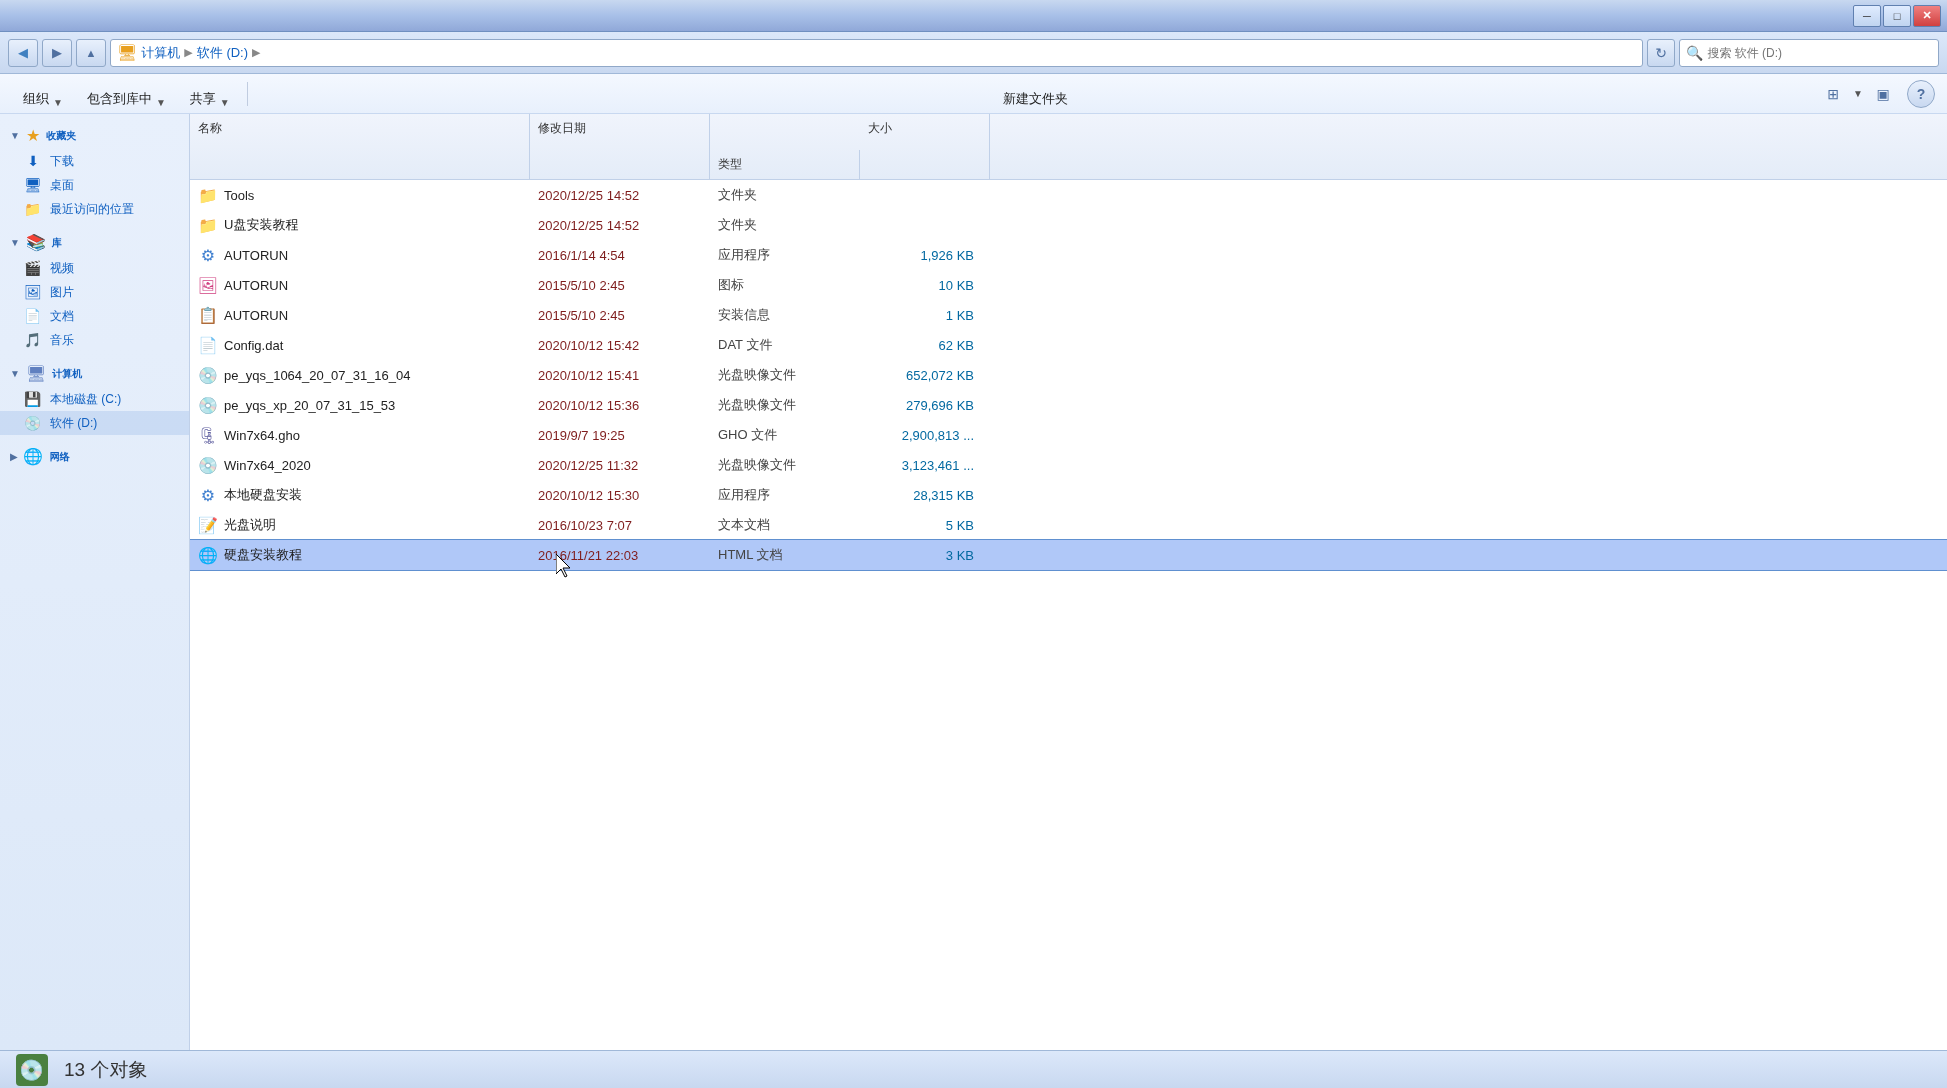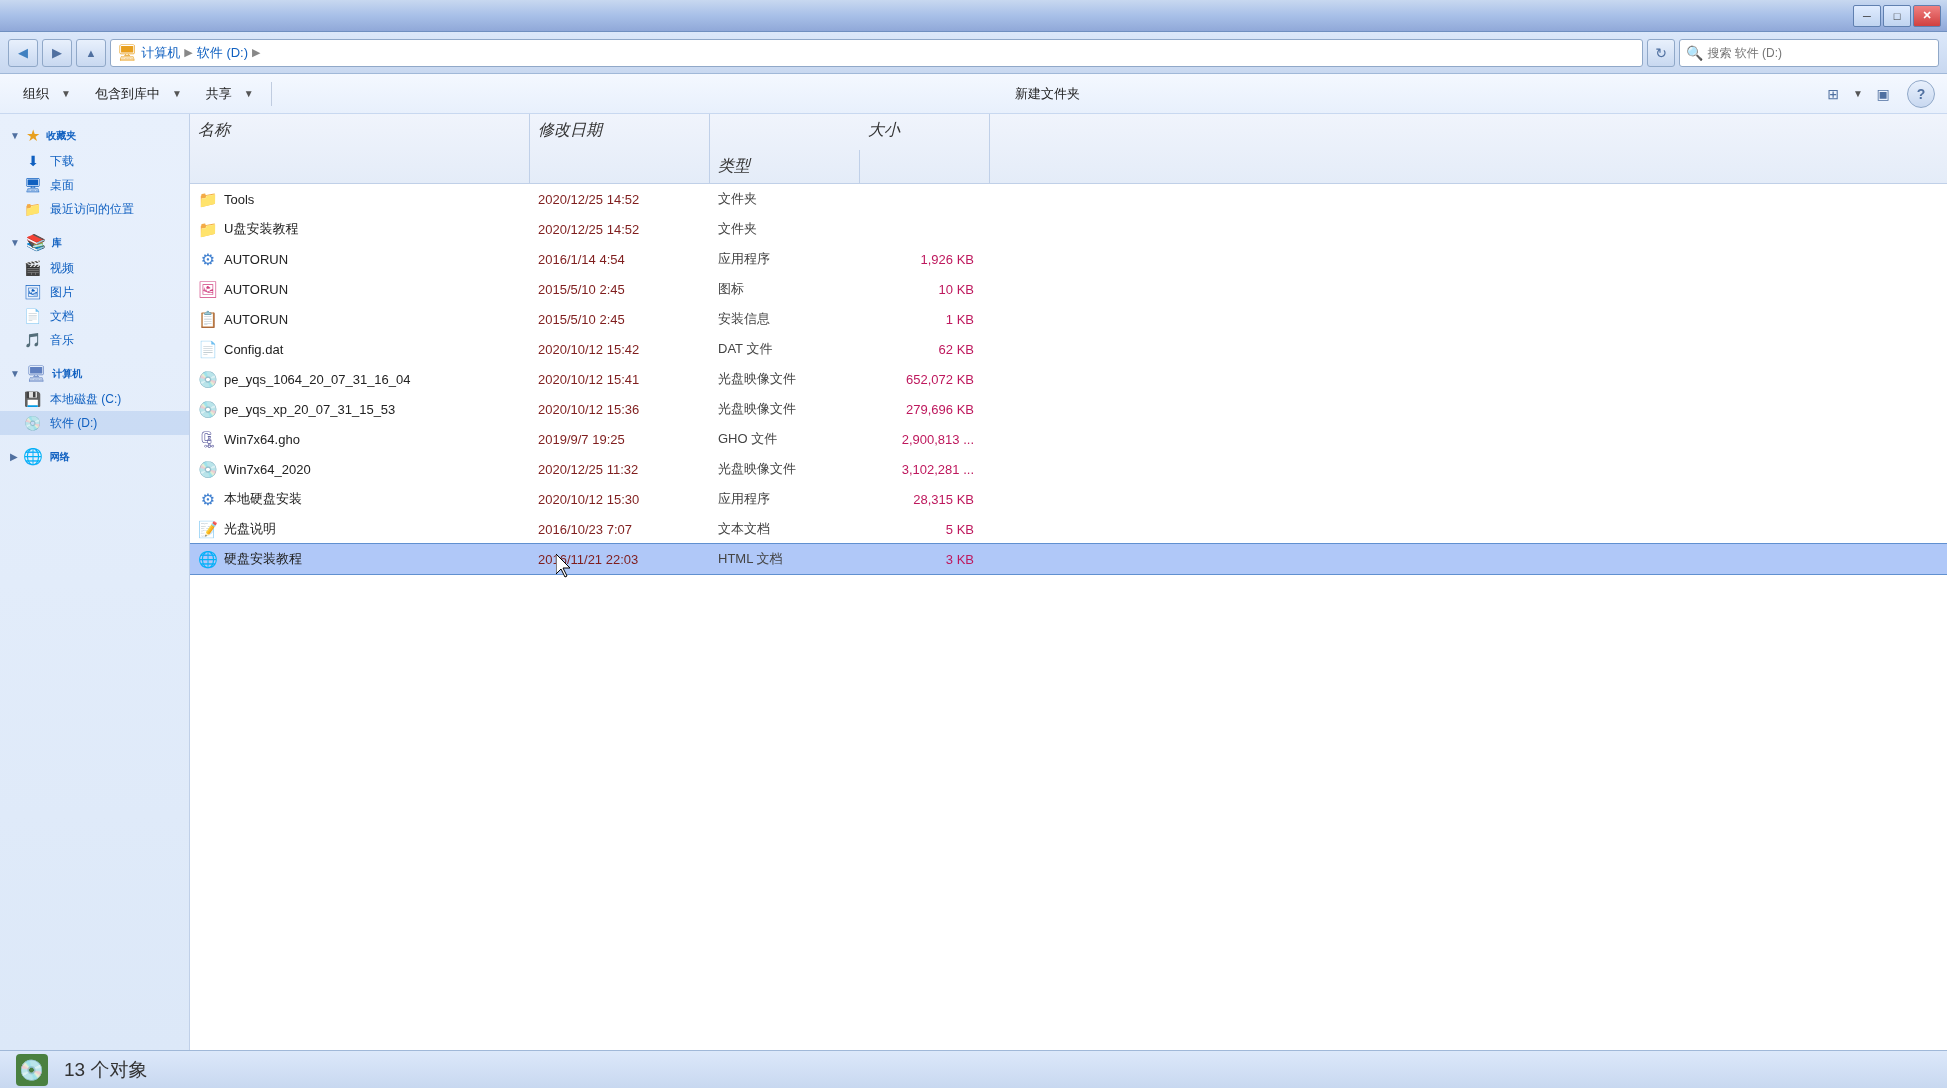--- a/index.html
+++ b/index.html
@@ -133,22 +133,22 @@
       gap: 2px;
     }
     .toolbar-btn {
       height: 30px;
       padding: 0 10px;
       border: 1px solid transparent;
       border-radius: 3px;
       background: transparent;
       cursor: pointer;
       display: flex;
-      align-items: center;
-      gap: 12px;
+      align-items: flex-end;
+      gap: 4px;
       font-size: 13px;
       color: #222;
     }
     .toolbar-dropdown {
       font-size: 10px;
       color: #555;
     }
     .toolbar-sep {
       width: 1px;
       height: 24px;
@@ -224,27 +224,26 @@
     }
     .column-header {
       display: flex;
       background: linear-gradient(to bottom, #f0f4fc, #e4ecf8);
       border-bottom: 1px solid #c0d0e8;
       padding: 0;
       flex-shrink: 0;
     }
     .col-header {
       padding: 6px 8px;
-      font-size: 16px;
+      font-size: 12px;
       color: #333;
       font-weight: normal;
       border-right: 1px solid #c0d0e8;
       cursor: pointer;
       user-select: none;
-      font-style: italic;
     }
     .col-name { width: 340px; }
     .col-date { width: 180px; }
     .col-type { width: 150px; margin-top: 36px; }
     .col-size { width: 130px; }
 
     .file-rows {
       flex: 1;
       overflow-y: auto;
     }
@@ -267,21 +266,21 @@
       text-overflow: ellipsis;
     }
     .cell-name {
       width: 340px;
       display: flex;
       align-items: center;
       gap: 6px;
     }
     .cell-date { width: 180px; color: #7f1d1d; }
     .cell-type { width: 150px; color: #444; }
-    .cell-size { width: 130px; color: #be185d; text-align: right; padding-right: 16px; }
+    .cell-size { width: 130px; color: #0369a1; text-align: right; padding-right: 16px; }
     .file-icon {
       width: 20px;
       height: 20px;
       display: flex;
       align-items: center;
       justify-content: center;
       font-size: 16px;
       flex-shrink: 0;
     }
 
@@ -615,21 +614,21 @@
     <div class="cell cell-type">GHO 文件</div>
     <div class="cell cell-size">2,900,813 ...</div>
   </div>
         <div class="file-row">
     <div class="cell cell-name">
       <span class="file-icon icon-iso">💿</span>
       <span>Win7x64_2020</span>
     </div>
     <div class="cell cell-date">2020/12/25 11:32</div>
     <div class="cell cell-type">光盘映像文件</div>
-    <div class="cell cell-size">3,102,281 ...</div>
+    <div class="cell cell-size">3,123,461 ...</div>
   </div>
         <div class="file-row">
     <div class="cell cell-name">
       <span class="file-icon icon-exe">⚙</span>
       <span>本地硬盘安装</span>
     </div>
     <div class="cell cell-date">2020/10/12 15:30</div>
     <div class="cell cell-type">应用程序</div>
     <div class="cell cell-size">28,315 KB</div>
   </div>

